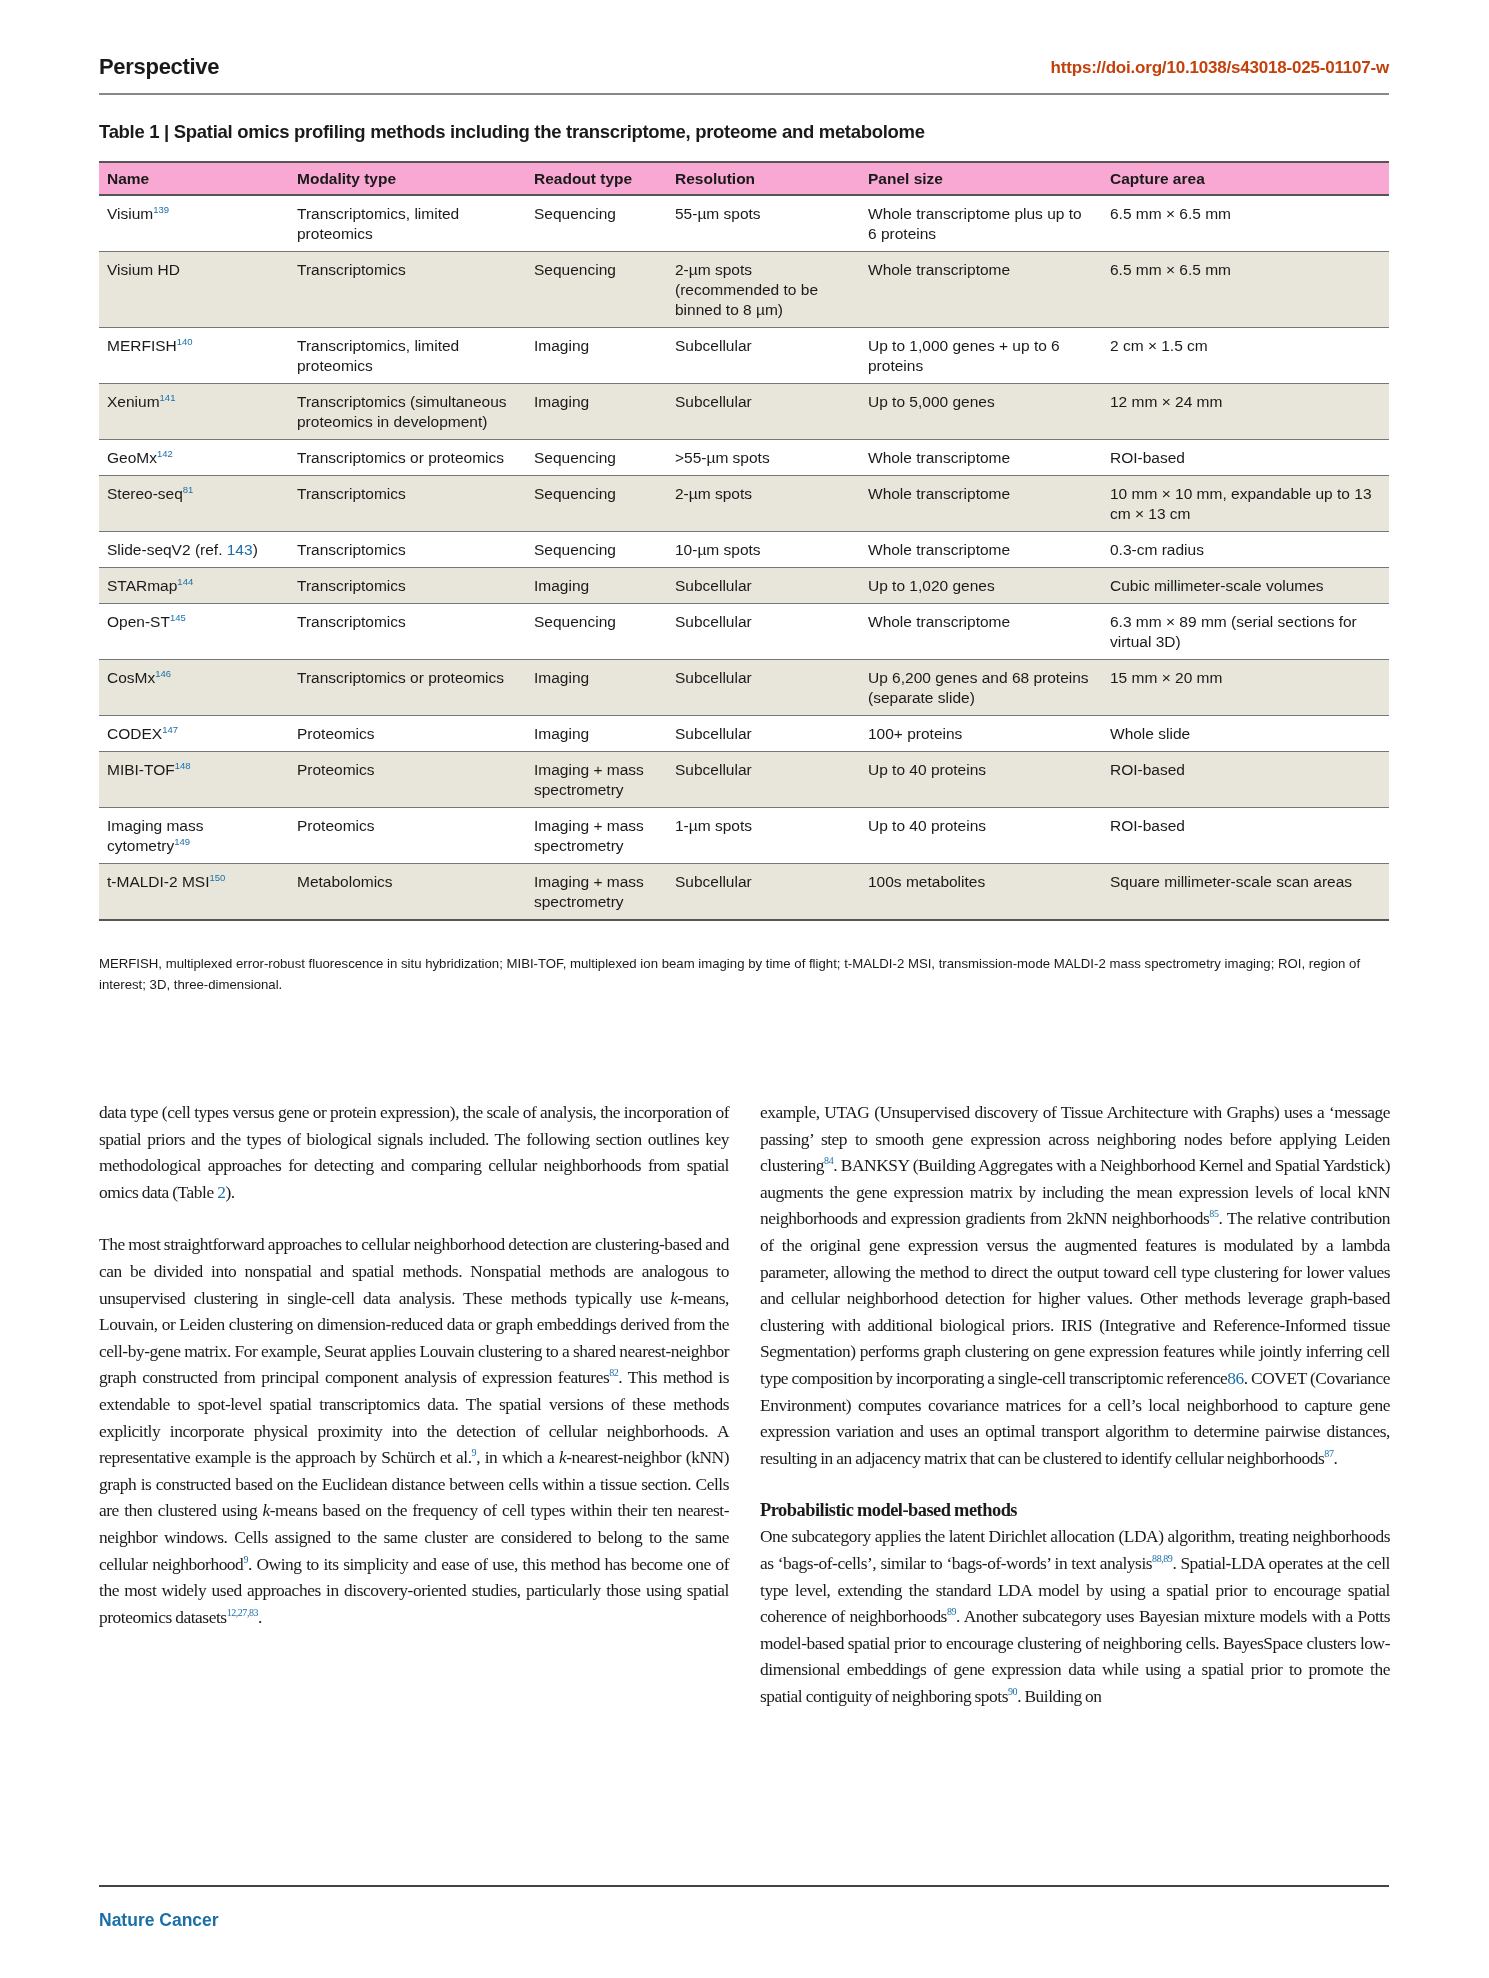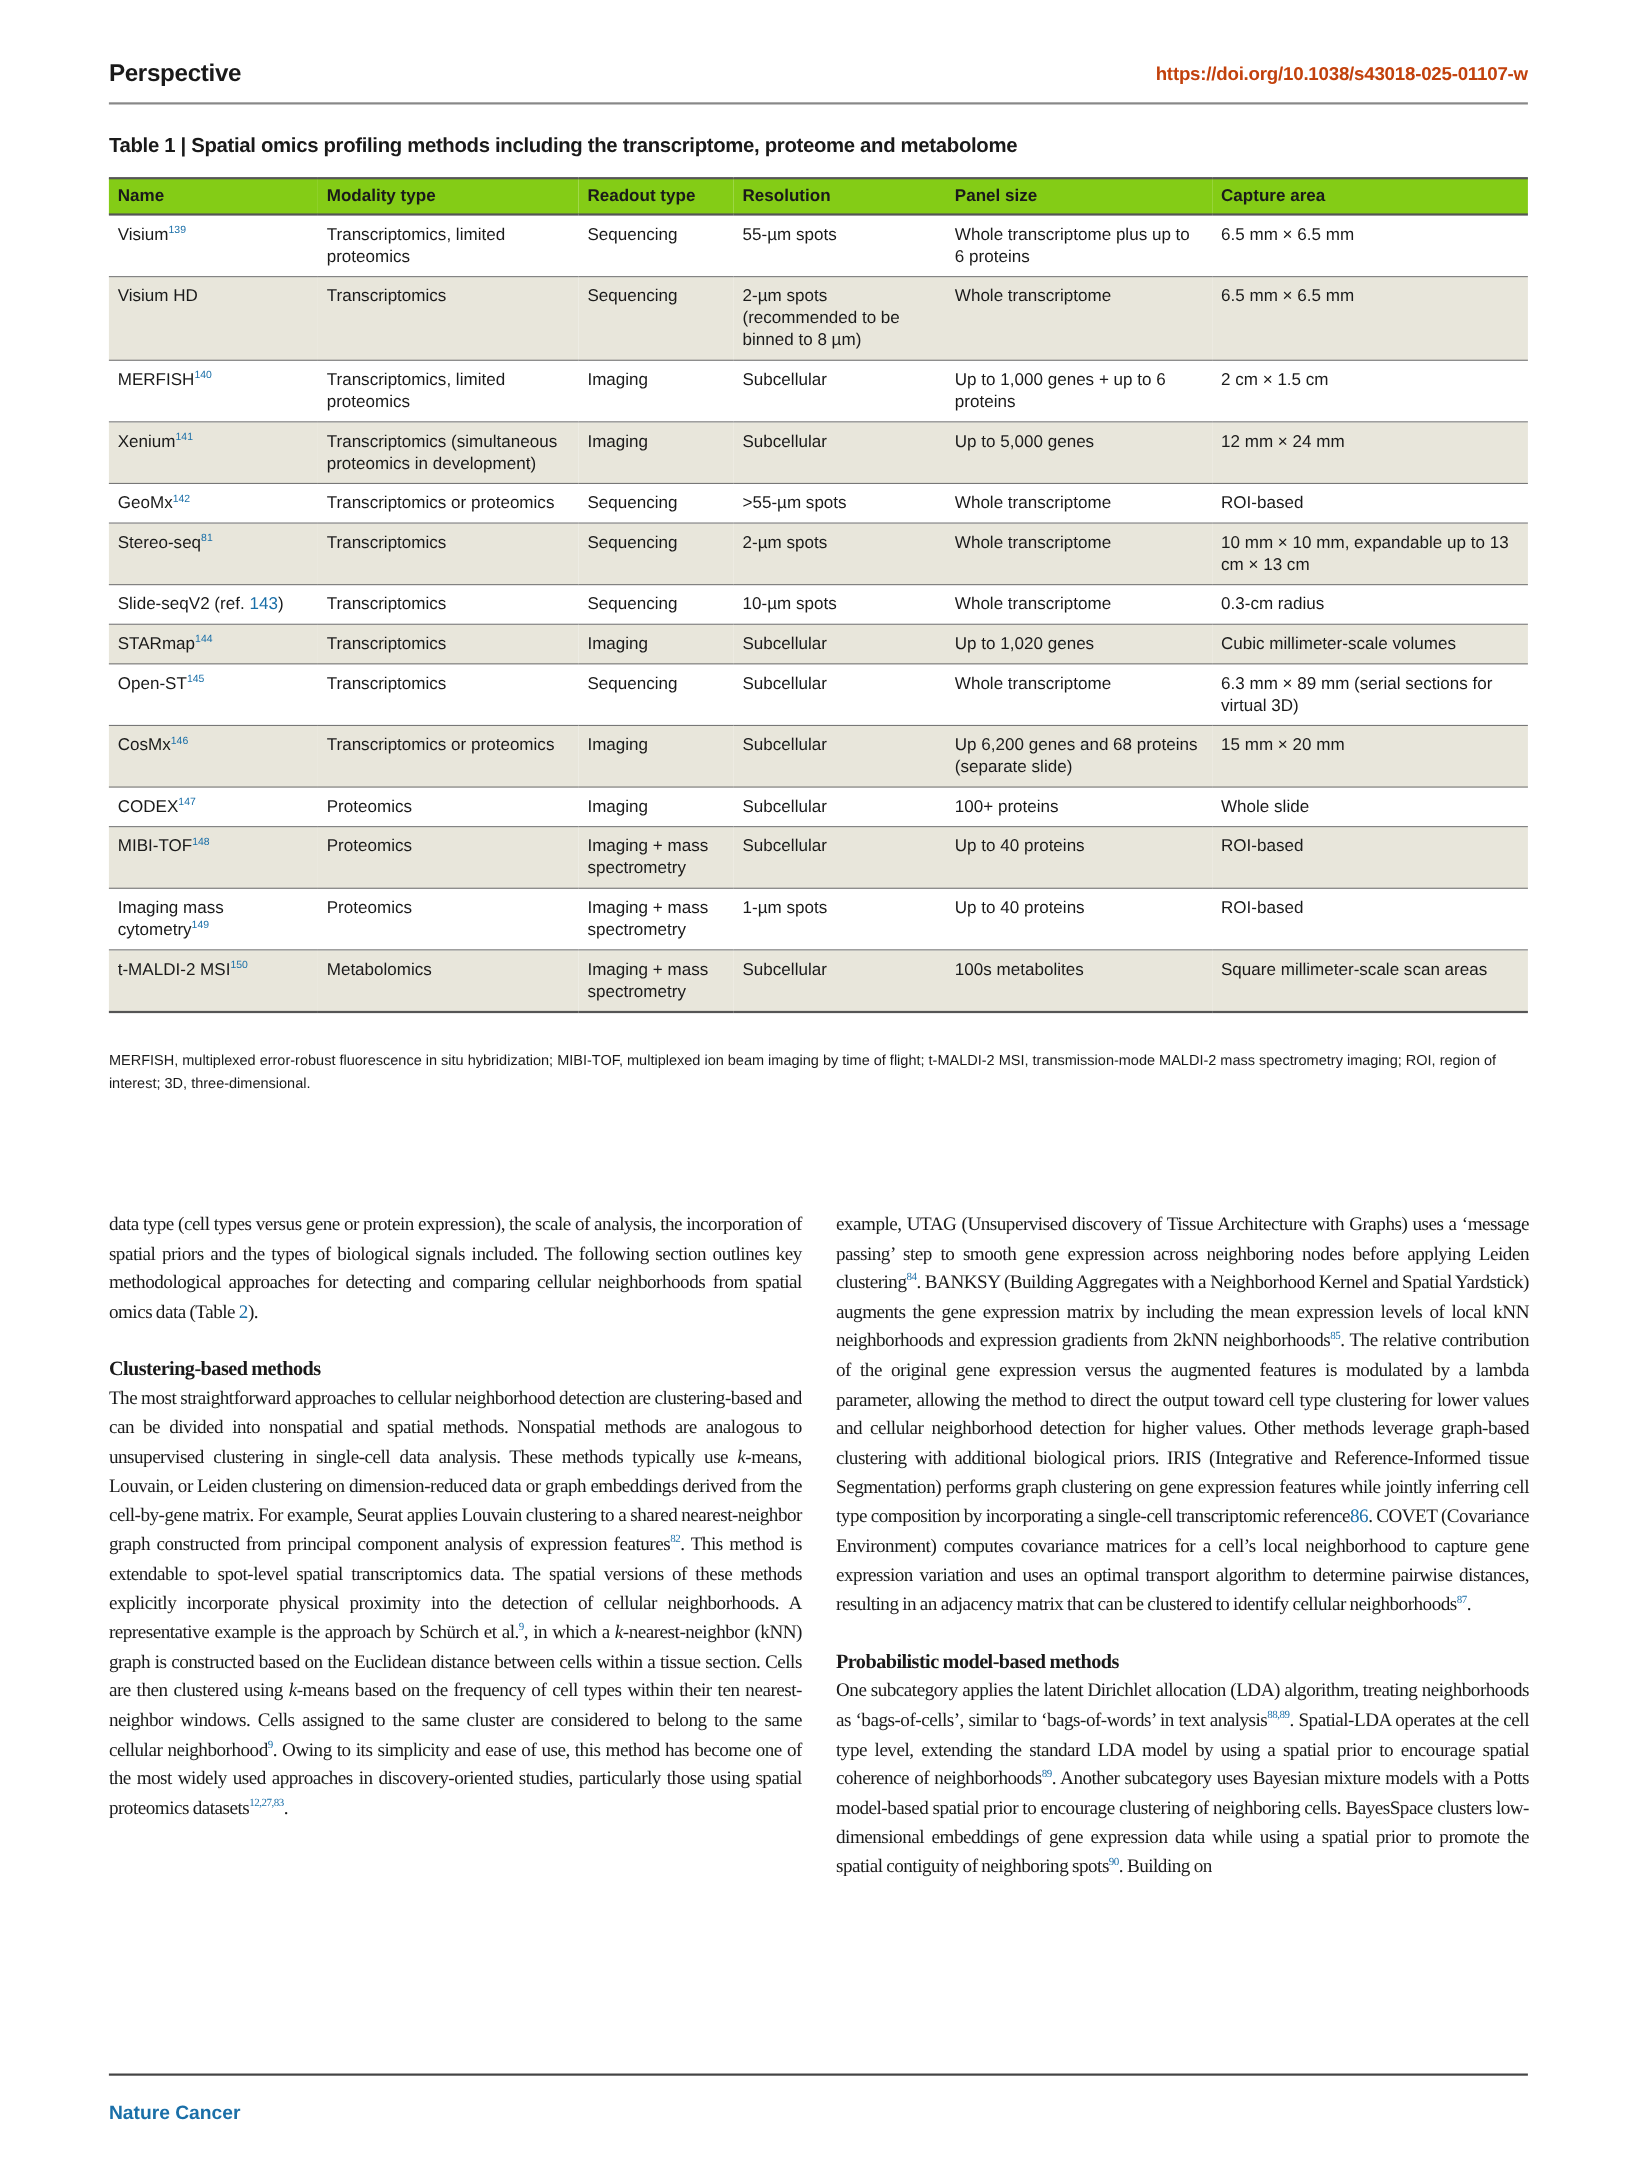--- a/index.html
+++ b/index.html
@@ -8,21 +8,21 @@
 
   #running-head { position: absolute; left: 99px; top: 54px; width: 1290px; height: 36px; }
   #section-label { position: absolute; left: 0; top: 0; font-family: "Liberation Sans", sans-serif; font-weight: bold; font-size: 22px; letter-spacing: -0.3px; text-align: right; }
   #doi-link { position: absolute; right: 0; top: 4px; font-family: "Liberation Sans", sans-serif; font-weight: bold; font-size: 17px; color: #c2410c; letter-spacing: -0.2px; }
   #head-rule { position: absolute; left: 99px; top: 93px; width: 1290px; height: 2px; background: #888; }
 
   #table-caption { position: absolute; left: 99px; top: 121px; font-family: "Liberation Sans", sans-serif; font-weight: bold; font-size: 18.5px; letter-spacing: -0.3px; }
 
   #table-wrap { position: absolute; left: 99px; top: 161px; width: 1290px; }
   table { border-collapse: collapse; width: 100%; font-family: "Liberation Sans", sans-serif; font-size: 15.5px; }
-  thead tr { background: #84cc16; }
+  thead tr { background: #f9a8d4; }
   th { text-align: left; font-weight: bold; font-size: 15.5px; padding: 7px 8px 6px 8px; border-top: 2px solid #555; border-bottom: 2px solid #555; }
   td { vertical-align: top; padding: 8px 8px 7px 8px; line-height: 20px; border-bottom: 1.5px solid #777; }
   tbody tr:nth-child(even) { background: #e8e6db; }
   tbody tr:nth-child(odd) { background: #ffffff; }
   tbody tr:last-child td { border-bottom: 2px solid #555; }
   sup { font-size: 9.5px; color: #1a6fa8; vertical-align: 6px; line-height: 0; }
   col.c1 { width: 190px; } col.c2 { width: 237px; } col.c3 { width: 141px; }
   col.c4 { width: 193px; } col.c5 { width: 242px; } col.c6 { width: 287px; }
 
   #table-footnote { position: absolute; left: 99px; top: 953px; width: 1290px; font-family: "Liberation Sans", sans-serif; font-size: 13.2px; line-height: 21px; }
@@ -185,21 +185,20 @@
         </tr>
       </tbody>
   </table>
 </div>
 
 <div id="table-footnote">MERFISH, multiplexed error-robust fluorescence in situ hybridization; MIBI-TOF, multiplexed ion beam imaging by time of flight; t-MALDI-2 MSI, transmission-mode MALDI-2 mass spectrometry imaging; ROI, region of interest; 3D, three-dimensional.</div>
 
 <div id="col-left" class="col">
   <p>data type (cell types versus gene or protein expression), the scale of analysis, the incorporation of spatial priors and the types of biological signals included. The following section outlines key methodological approaches for detecting and comparing cellular neighborhoods from spatial omics data (Table <span class="link">2</span>).</p>
   <div class="gap"></div>
-  <h3>Clustering-based methods</h3>
   <p>The most straightforward approaches to cellular neighborhood detection are clustering-based and can be divided into nonspatial and spatial methods. Nonspatial methods are analogous to unsupervised clustering in single-cell data analysis. These methods typically use <i>k</i>-means, Louvain, or Leiden clustering on dimension-reduced data or graph embeddings derived from the cell-by-gene matrix. For example, Seurat applies Louvain clustering to a shared nearest-neighbor graph constructed from principal component analysis of expression features<sup>82</sup>. This method is extendable to spot-level spatial transcriptomics data. The spatial versions of these methods explicitly incorporate physical proximity into the detection of cellular neighborhoods. A representative example is the approach by Schürch et al.<sup>9</sup>, in which a <i>k</i>-nearest-neighbor (kNN) graph is constructed based on the Euclidean distance between cells within a tissue section. Cells are then clustered using <i>k</i>-means based on the frequency of cell types within their ten nearest-neighbor windows. Cells assigned to the same cluster are considered to belong to the same cellular neighborhood<sup>9</sup>. Owing to its simplicity and ease of use, this method has become one of the most widely used approaches in discovery-oriented studies, particularly those using spatial proteomics datasets<sup>12,27,83</sup>.</p>
 </div>
 
 <div id="col-right" class="col">
   <p>example, UTAG (Unsupervised discovery of Tissue Architecture with Graphs) uses a ‘message passing’ step to smooth gene expression across neighboring nodes before applying Leiden clustering<sup>84</sup>. BANKSY (Building Aggregates with a Neighborhood Kernel and Spatial Yardstick) augments the gene expression matrix by including the mean expression levels of local kNN neighborhoods and expression gradients from 2kNN neighborhoods<sup>85</sup>. The relative contribution of the original gene expression versus the augmented features is modulated by a lambda parameter, allowing the method to direct the output toward cell type clustering for lower values and cellular neighborhood detection for higher values. Other methods leverage graph-based clustering with additional biological priors. IRIS (Integrative and Reference-Informed tissue Segmentation) performs graph clustering on gene expression features while jointly inferring cell type composition by incorporating a single-cell transcriptomic reference<span class="link">86</span>. COVET (Covariance Environment) computes covariance matrices for a cell’s local neighborhood to capture gene expression variation and uses an optimal transport algorithm to determine pairwise distances, resulting in an adjacency matrix that can be clustered to identify cellular neighborhoods<sup>87</sup>.</p>
   <div class="gap"></div>
   <h3>Probabilistic model-based methods</h3>
   <p>One subcategory applies the latent Dirichlet allocation (LDA) algorithm, treating neighborhoods as ‘bags-of-cells’, similar to ‘bags-of-words’ in text analysis<sup>88,89</sup>. Spatial-LDA operates at the cell type level, extending the standard LDA model by using a spatial prior to encourage spatial coherence of neighborhoods<sup>89</sup>. Another subcategory uses Bayesian mixture models with a Potts model-based spatial prior to encourage clustering of neighboring cells. BayesSpace clusters low-dimensional embeddings of gene expression data while using a spatial prior to promote the spatial contiguity of neighboring spots<sup>90</sup>. Building on</p>
 </div>
 

